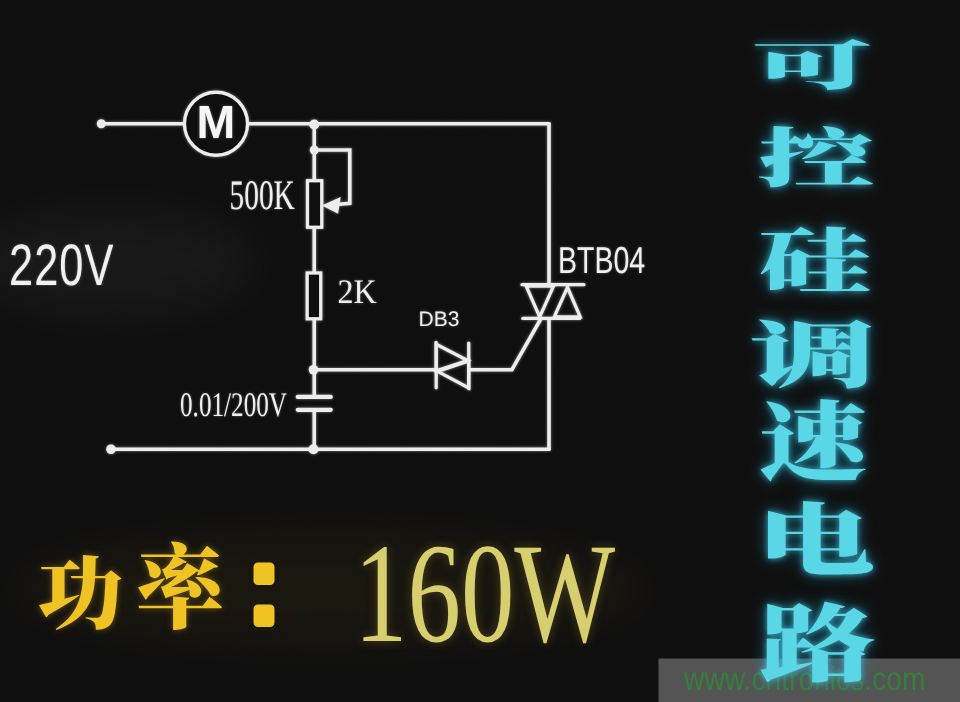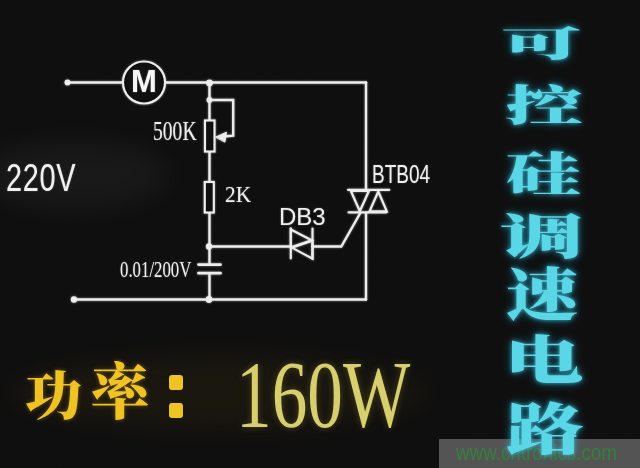--- a/index.html
+++ b/index.html
@@ -17,21 +17,21 @@
   .cjk.gold{z-index:2;}
   .cjk.gold path{fill:#f2c41c;}
   .cjk.gold{filter:drop-shadow(0 0 2px rgba(190,140,15,.55));}
   .hiddentext{position:absolute;width:1px;height:1px;overflow:hidden;clip:rect(0 0 0 0);
               white-space:nowrap;}
   #v220{left:6px;top:157.5px;font-size:39px;transform:scaleX(0.74);color:#f4f4f4;letter-spacing:1px;}
   #motor-m{font-weight:bold;font-size:31px;color:#fafafa;left:131px;top:65.5px;}
   #pot-lbl{left:153px;top:117px;font-size:28px;transform:scaleX(0.70);}
   #res-lbl{left:225px;top:183px;font-size:23px;transform:scaleX(0.93);}
   #cap-lbl{left:120px;top:258px;font-size:23px;transform:scaleX(0.73);}
-  #diac-lbl{left:279px;top:204.5px;font-size:24px;transform:scaleX(1.0);}
+  #diac-lbl{left:279px;top:204.5px;font-size:14px;transform:scaleX(1.0);}
   #triac-lbl{left:372px;top:161.5px;font-size:25px;transform:scaleX(0.76);}
   #power-colon span{position:absolute;left:0;width:14px;height:15px;background:#f2c41c;border-radius:3px;}
   #power-colon{position:absolute;left:169px;top:0;z-index:2;}
   #power-colon .d1{top:374.5px;}
   #power-colon .d2{top:402.5px;}
   #power-value{left:236px;top:347.5px;font-size:95px;color:#d9d06c;transform:scaleX(0.75);
                font-family:"Liberation Serif",serif;
                text-shadow:0 0 7px rgba(110,95,25,0.6);}
   #wm-band{position:absolute;left:439px;top:439px;width:201px;height:29px;
            background:rgba(140,140,140,0.55);z-index:3;}

